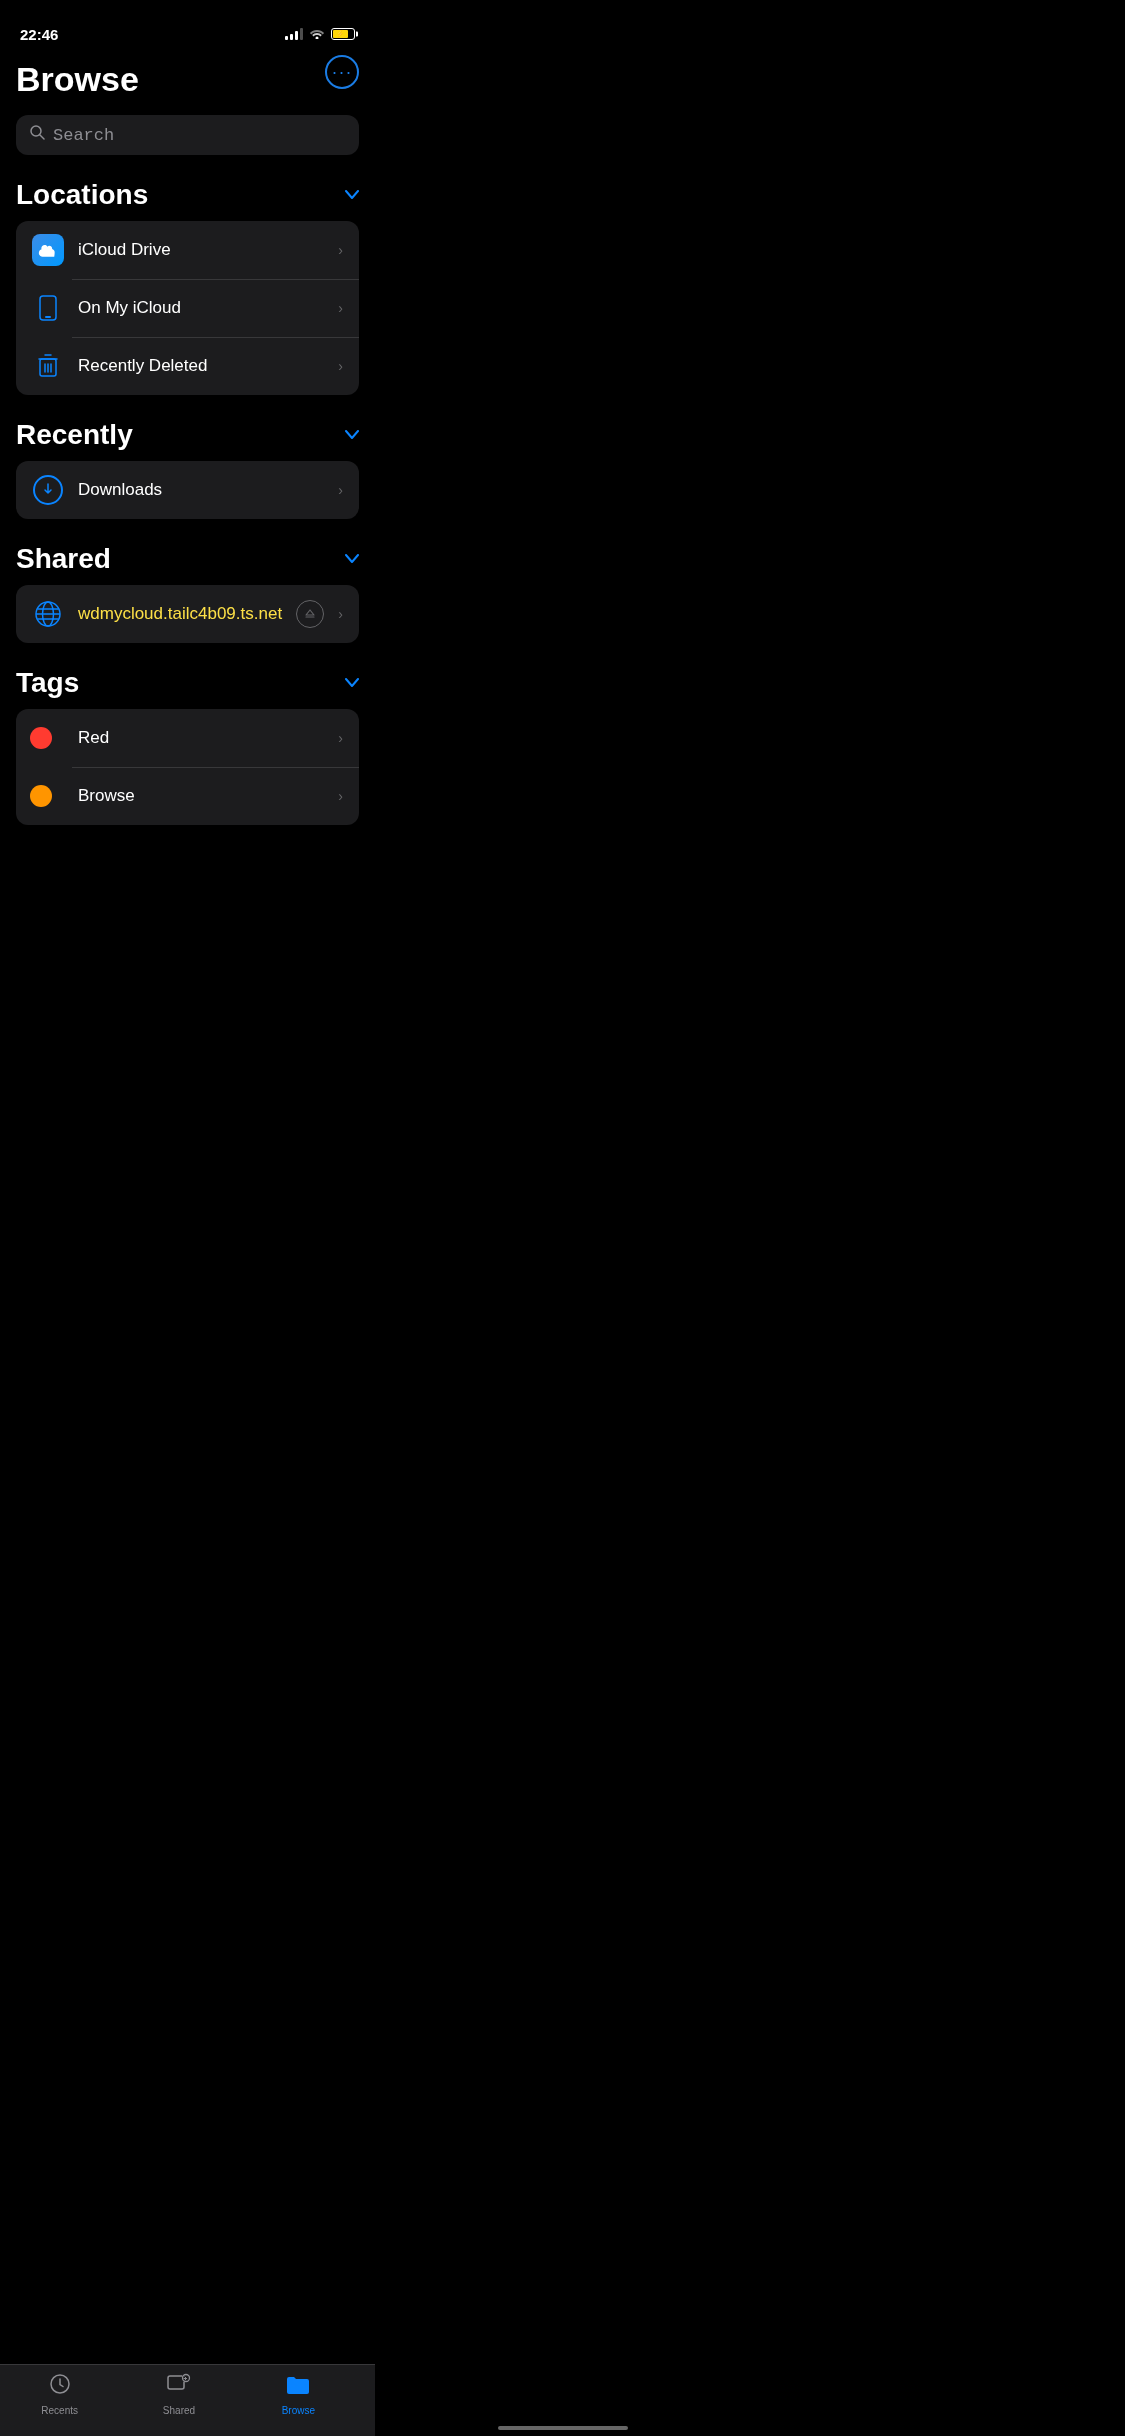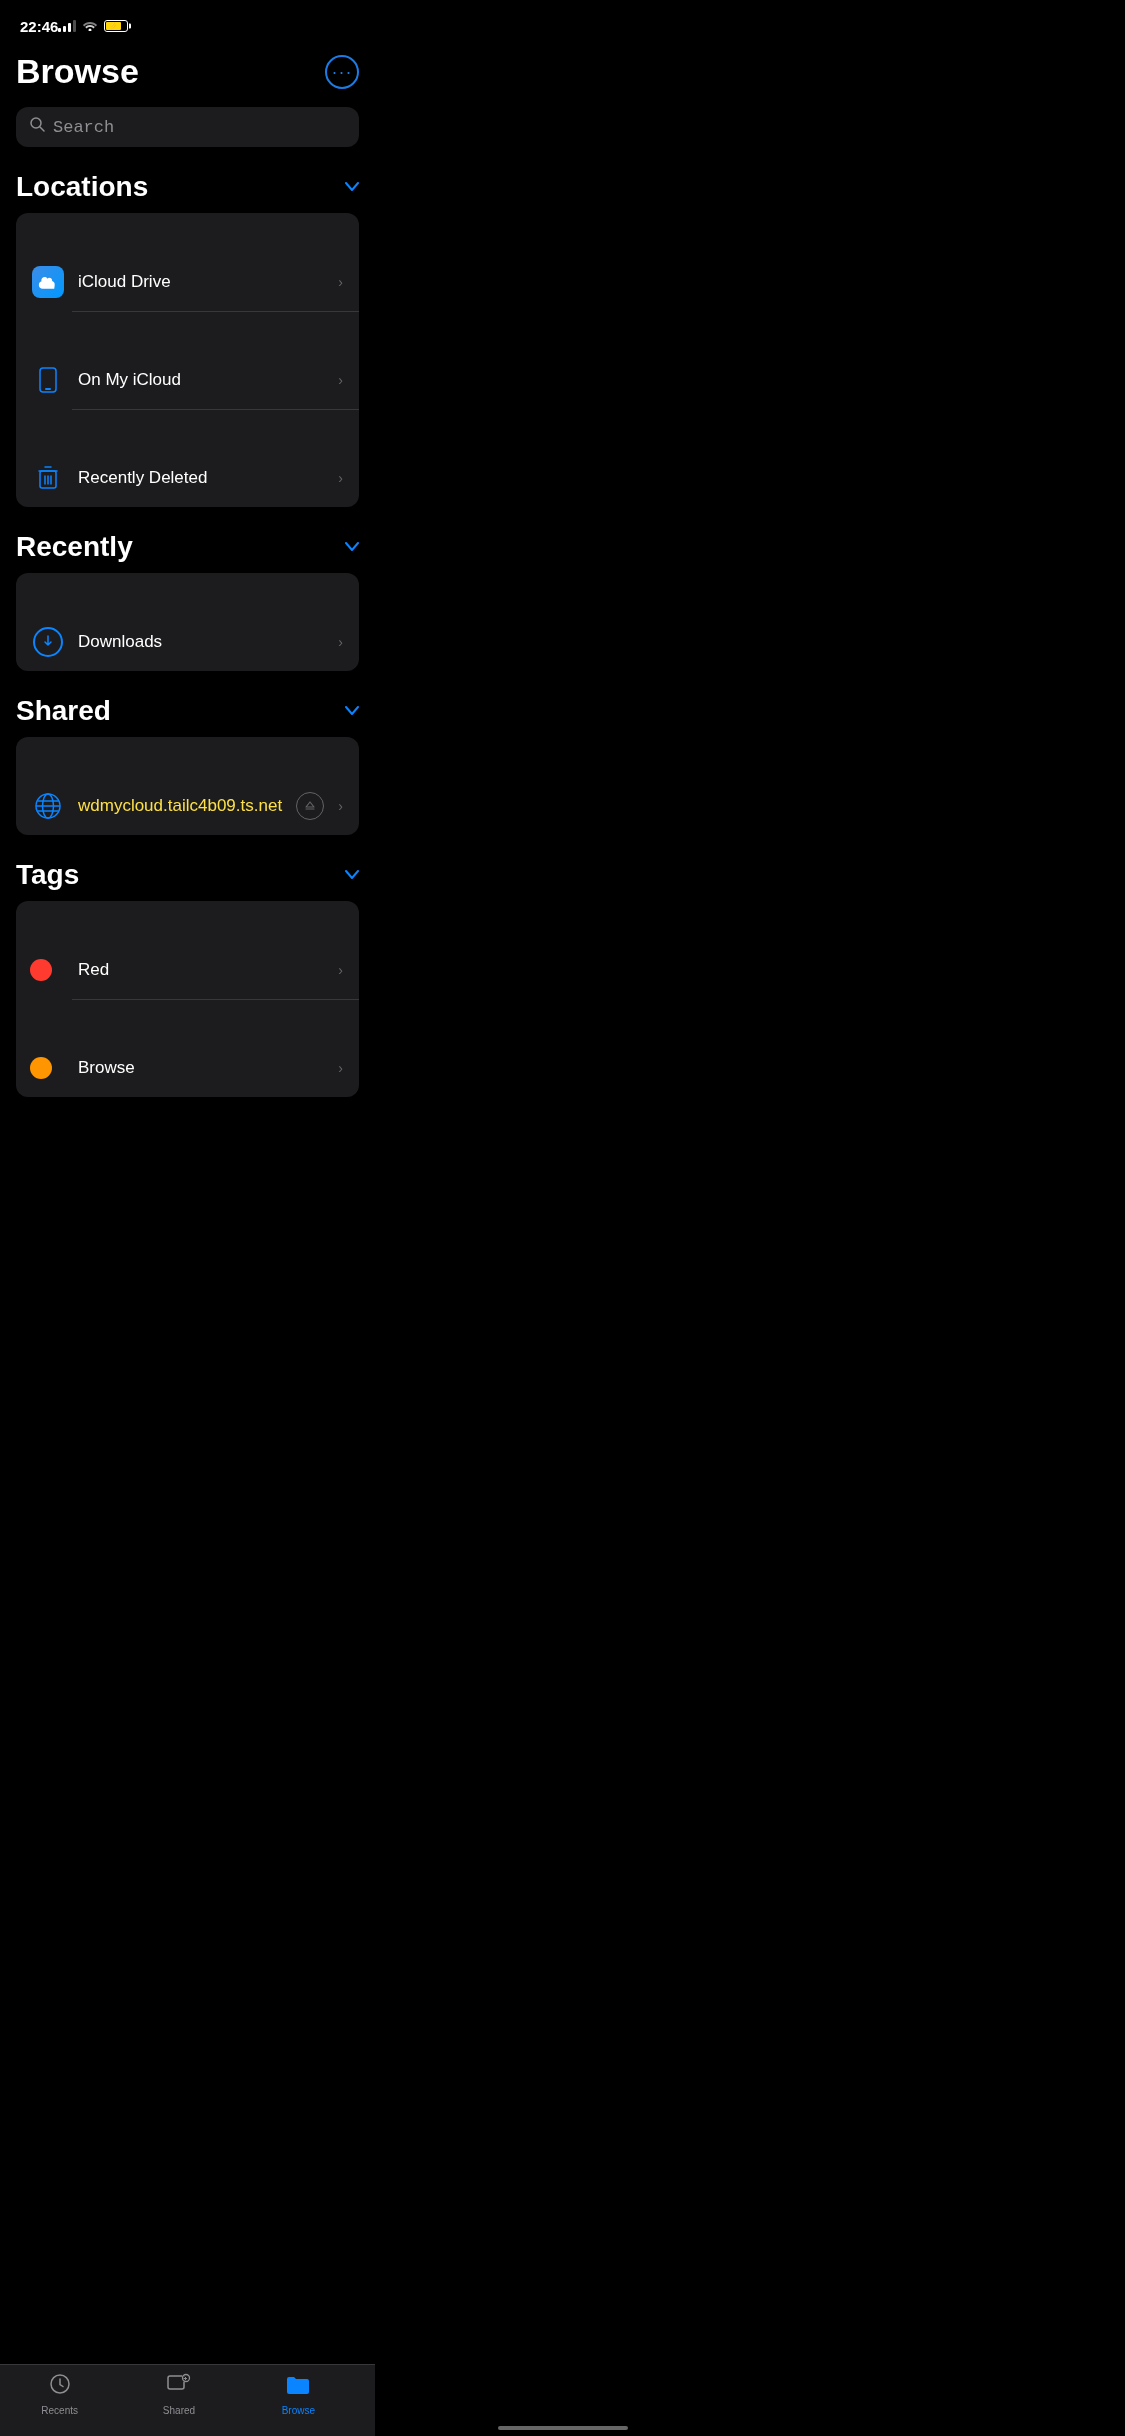--- a/index.html
+++ b/index.html
@@ -11,23 +11,25 @@
       font-family: -apple-system, 'SF Pro Display', 'Helvetica Neue', Arial, sans-serif;
       width: 375px;
       min-height: 812px;
       overflow-x: hidden;
       position: relative;
     }
 
     
     .status-bar {
       display: flex;
+      justify-content: space-between;
       align-items: center;
       padding: 14px 20px 6px 20px;
       height: 44px;
+      margin-top: 8px;
     }
 
     .status-time {
       font-size: 15px;
       font-weight: 600;
       color: #fff;
     }
 
     .status-icons {
       display: flex;
@@ -183,21 +185,20 @@
       overflow: hidden;
       margin-bottom: 24px;
     }
 
     .list-item {
       display: flex;
       align-items: center;
       padding: 13px 16px;
       position: relative;
       cursor: pointer;
-      margin-top: 40px;
     }
 
     .list-item:not(:last-child)::after {
       content: '';
       position: absolute;
       bottom: 0;
       left: 56px;
       right: 0;
       height: 0.5px;
       background: #38383a;

